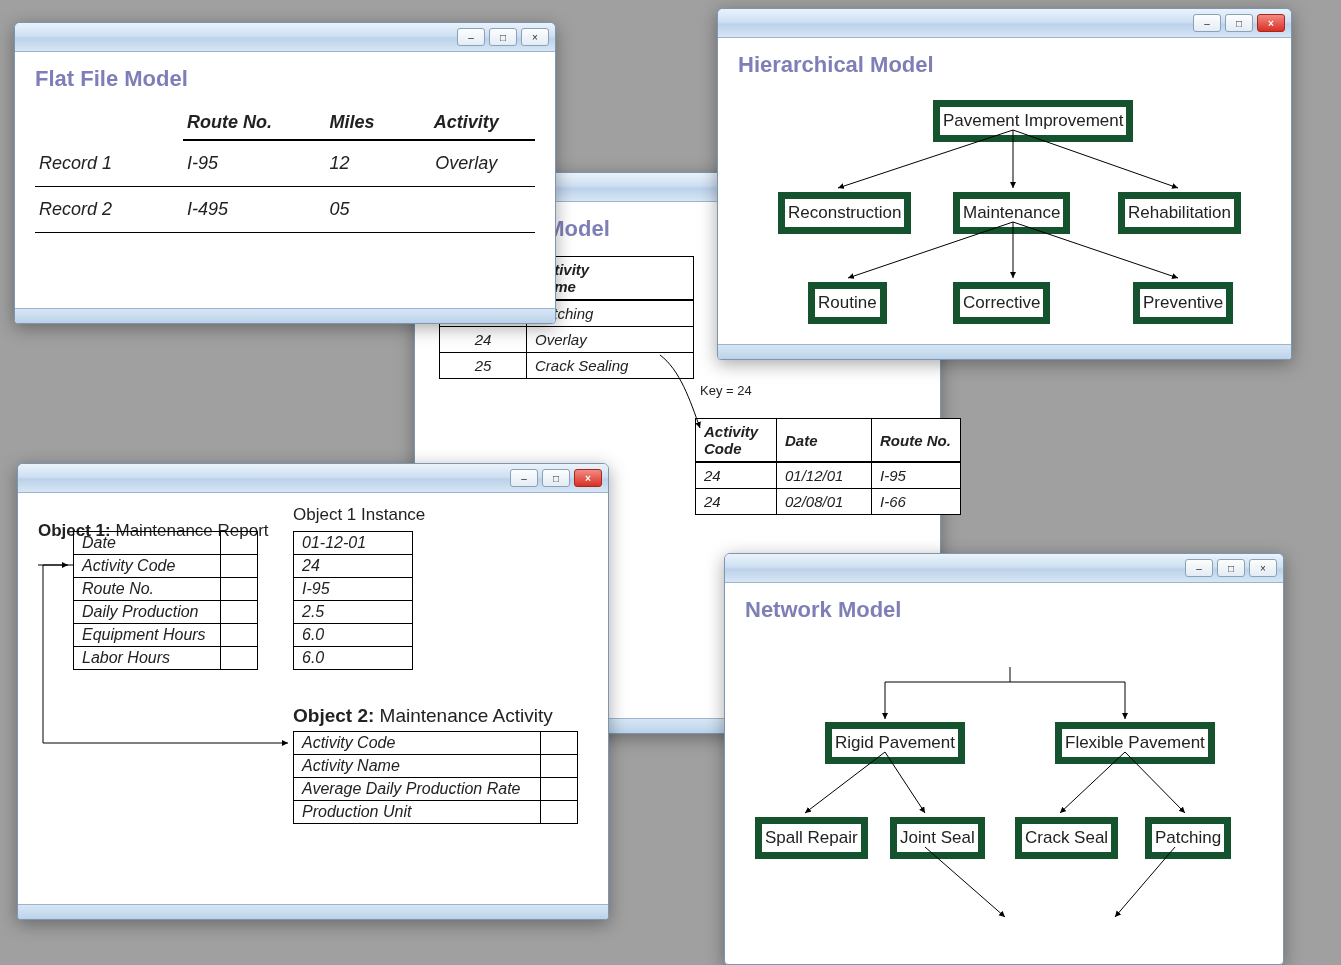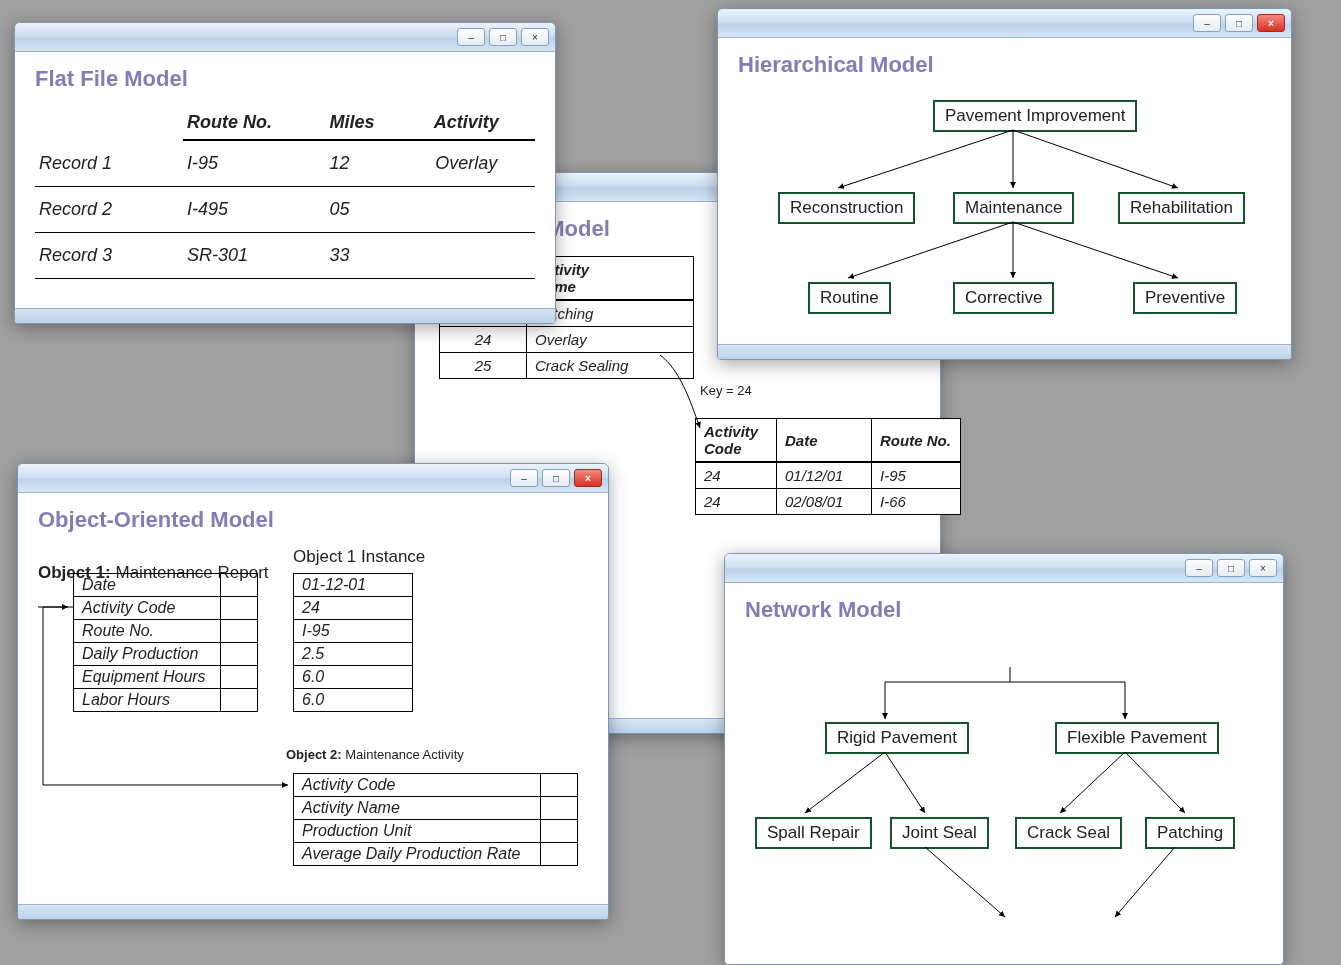--- a/index.html
+++ b/index.html
@@ -10,21 +10,21 @@
   .content{padding:12px 20px 18px;}
   .title{font-size:22px;font-weight:600;color:#7f7fb8;margin:2px 0 14px;}
   .bbar{height:14px;background:linear-gradient(#d7e6f5,#bcd2ea);border-top:1px solid #9db5cc;}
   table{border-collapse:collapse;font-style:italic;}
   .ff{font-size:18px;}
   .ff th{text-align:left;font-weight:600;border-bottom:2px solid #000;padding:6px 24px 6px 4px;}
   .ff td{border-bottom:1px solid #000;padding:12px 24px 12px 4px;}
   .reltbl td,.reltbl th{border:1px solid #000;padding:4px 8px;font-size:15px;text-align:left;}
   .reltbl th{font-weight:600;}
   .reltbl thead tr{border-bottom:2px solid #000;}
-  .node{position:absolute;border:2px solid #14532d;background:#fff;padding:4px 10px;font-size:17px;white-space:nowrap;}
+  .node{position:absolute;border:7px solid #14532d;background:#fff;padding:4px 3px;font-size:17px;white-space:nowrap;}
   .oo td{border:1px solid #000;padding:2px 8px;font-size:16px;}
   svg.edges{position:absolute;left:0;top:0;pointer-events:none;}
 </style>
 </head>
 <body>
 
 <div class="win" style="left:414px;top:172px;width:525px;height:560px;z-index:2">
   <div class="tbar"></div>
   <div class="content">
     <div class="title">Relational Model</div>
@@ -129,26 +129,20 @@
         <tr>
             <td>Record 1</td>
             <td>I-95</td>
             <td>12</td>
             <td style="text-align:center">Overlay</td>
           </tr>
         <tr>
             <td>Record 2</td>
             <td>I-495</td>
             <td>05</td>
-            <td></td>
-          </tr>
-        <tr>
-            <td>Record 3</td>
-            <td>SR-301</td>
-            <td>33</td>
             <td></td>
           </tr>
       </tbody>
     </table>
   </div>
   <div class="bbar" style="position:absolute;left:0;right:0;bottom:0"></div>
 </div>
 
 <div class="win" style="left:717px;top:8px;width:573px;height:350px;z-index:4">
   <div class="tbar">
@@ -184,21 +178,20 @@
   <div class="bbar" style="position:absolute;left:0;right:0;bottom:0"></div>
 </div>
 
 <div class="win" style="left:17px;top:463px;width:590px;height:455px;z-index:5">
   <div class="tbar">
     <div class="wbtn">–</div>
     <div class="wbtn">□</div>
     <div class="wbtn red">×</div>
   </div>
   <div class="content" style="position:relative">
-    <div class="title">Object-Oriented Model</div>
     <div style="position:relative;height:370px">
       <div style="position:absolute;left:0;top:16px;font-size:17px"><b>Object 1:</b> <span>Maintenance Report</span></div>
       <div style="position:absolute;left:255px;top:0;font-size:17px">Object 1 Instance</div>
       <table class="oo" style="position:absolute;left:35px;top:26px">
         <tbody>
             <tr>
               <td style="width:130px">Date</td>
               <td style="width:20px"></td>
             </tr>
         <tr>
@@ -238,37 +231,37 @@
               <td>2.5</td>
             </tr>
         <tr>
               <td>6.0</td>
             </tr>
         <tr>
               <td>6.0</td>
             </tr>
       </tbody>
         </table>
-      <div style="position:absolute;left:248px;top:200px;font-size:13px"><b>Object 2:</b> <span>Maintenance Activity</span></div>
+      <div style="position:absolute;left:255px;top:200px;font-size:19px"><b>Object 2:</b> <span>Maintenance Activity</span></div>
       <table class="oo" style="position:absolute;left:255px;top:226px">
         <tbody>
             <tr>
               <td style="width:230px">Activity Code</td>
               <td style="width:20px"></td>
             </tr>
         <tr>
               <td>Activity Name</td>
               <td></td>
             </tr>
         <tr>
+              <td>Average Daily Production Rate</td>
+              <td></td>
+            </tr>
+        <tr>
               <td>Production Unit</td>
-              <td></td>
-            </tr>
-        <tr>
-              <td>Average Daily Production Rate</td>
               <td></td>
             </tr>
       </tbody>
         </table>
       <svg class="edges" width="570" height="370">
         <defs>
             <marker id="ah3" markerWidth="8" markerHeight="8" refX="6" refY="3" orient="auto">
               <path d="M0,0 L6,3 L0,6 Z" fill="#000"></path>
             </marker>
           </defs>

